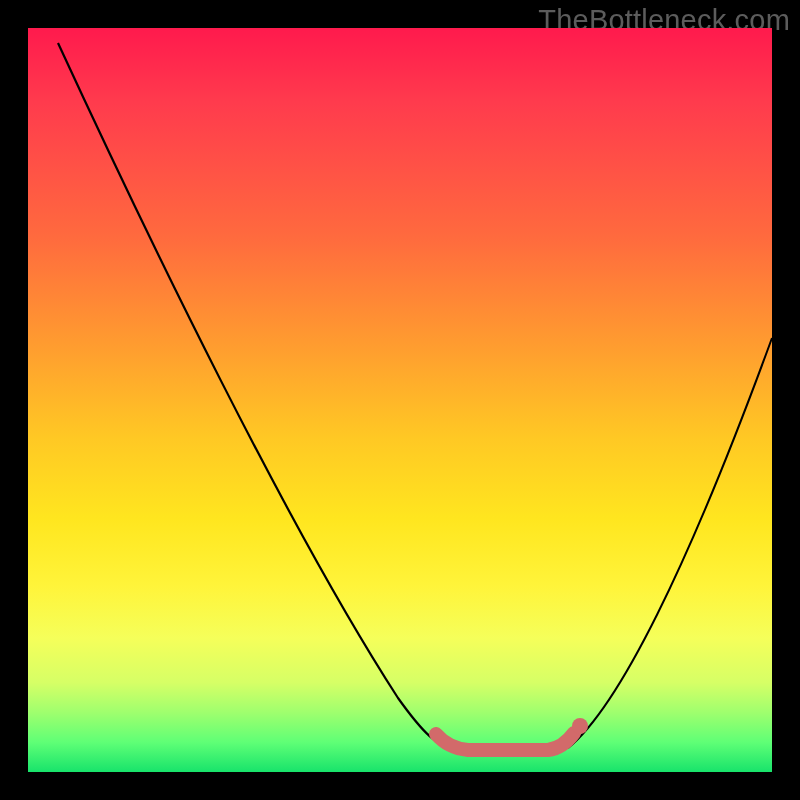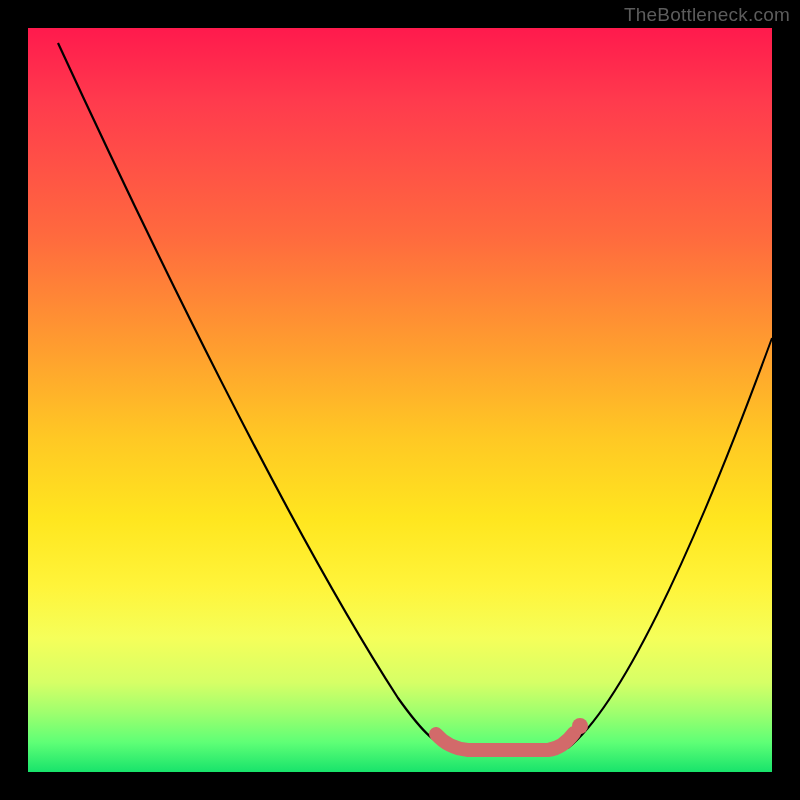--- a/index.html
+++ b/index.html
@@ -38,21 +38,21 @@
       #9fff6e 92%,
       #5fff76 96%,
       #18e36b 100%
     );
   }
   .watermark {
     position: absolute;
     top: 4px;
     right: 10px;
     color: #5c5c5c;
-    font-size: 19px;
+    font-size: 29px;
     font-weight: 500;
     letter-spacing: 0.2px;
     user-select: none;
   }
   svg.curves {
     position: absolute;
     left: 0;
     top: 0;
     width: 744px;
     height: 744px;

